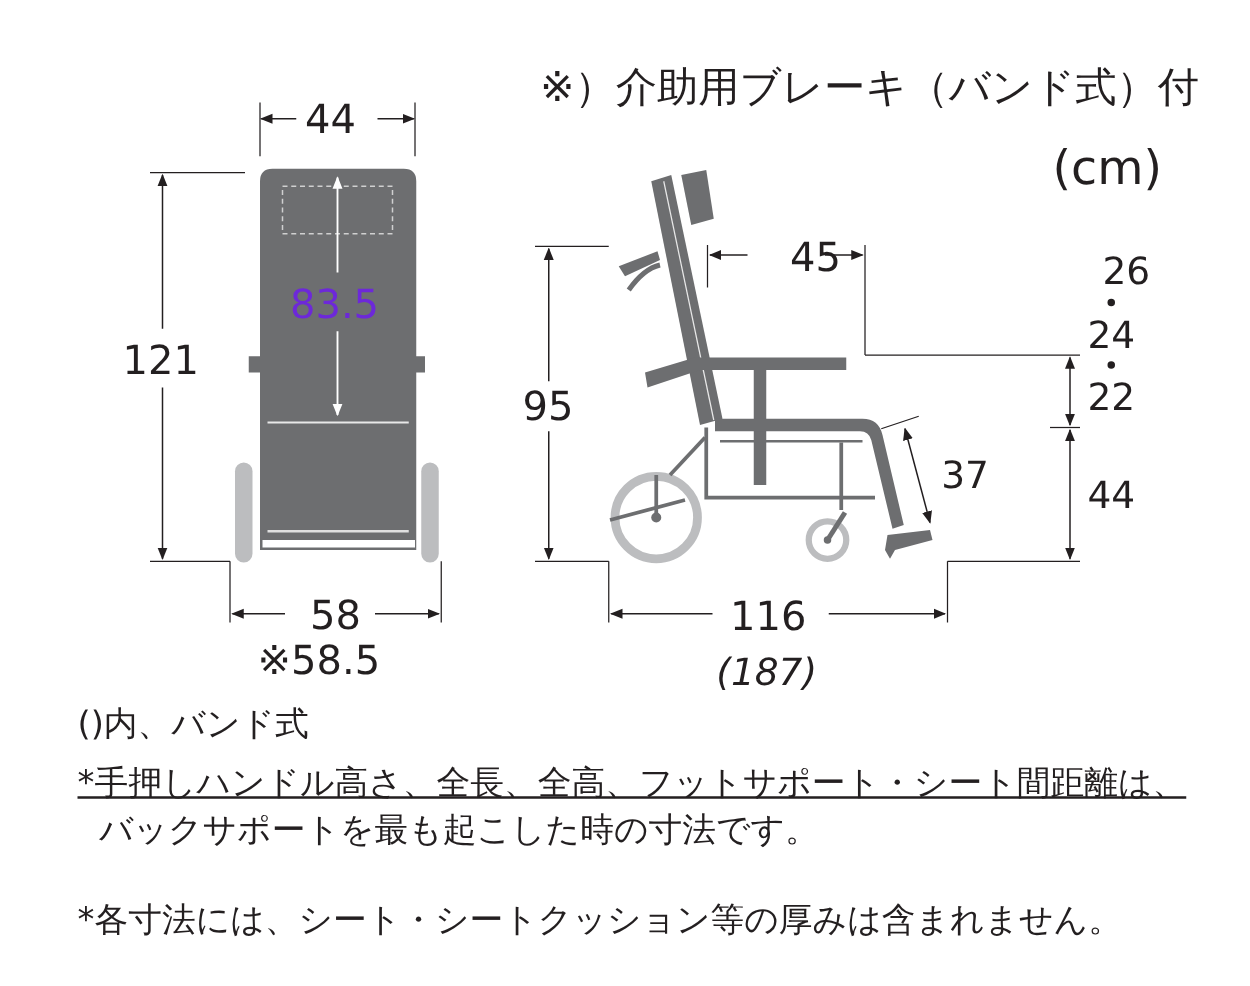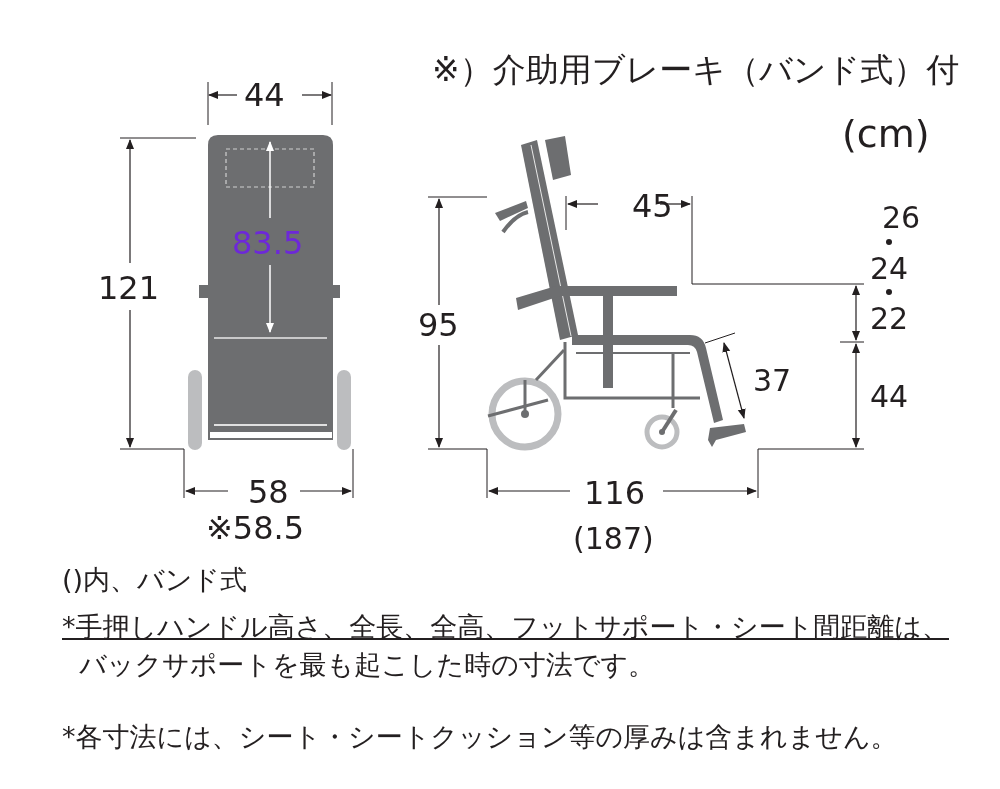--- a/index.html
+++ b/index.html
@@ -130,18 +130,18 @@
 <div class="abs dim" style="left:206px; top:512px;">※58.5</div>
 
 <div class="abs dim" style="left:418px; top:309px;">95</div>
 <div class="abs dim" style="left:608px; top:190px;margin-left:24px;">45</div>
 <div class="abs dim-sm" style="left:870px; top:203px;margin-left:12px;">26</div>
 <div class="abs dim-sm" style="left:870px; top:254px;">24</div>
 <div class="abs dim-sm" style="left:870px; top:304px;">22</div>
 <div class="abs dim-sm" style="left:870px; top:382px;">44</div>
 <div class="abs dim-sm" style="left:753px; top:366px;">37</div>
 <div class="abs dim" style="left:584px; top:477px;">116</div>
-<div class="abs dim-sm" style="left:573px; top:524px;">(187)</div>
+<div class="abs dim-sm" style="left:573px; top:524px;font-style:italic;">(187)</div>
 
 <div class="abs note" style="top:566px;">()内、バンド式</div>
 <div class="abs note" style="top:613px;text-decoration:underline;">*手押しハンドル高さ、全長、全高、フットサポート・シート間距離は、</div>
 <div class="abs note" style="top:651px; white-space:pre;">  バックサポートを最も起こした時の寸法です。</div>
 <div class="abs note" style="top:723px;">*各寸法には、シート・シートクッション等の厚みは含まれません。</div>
 
 </body></html>

